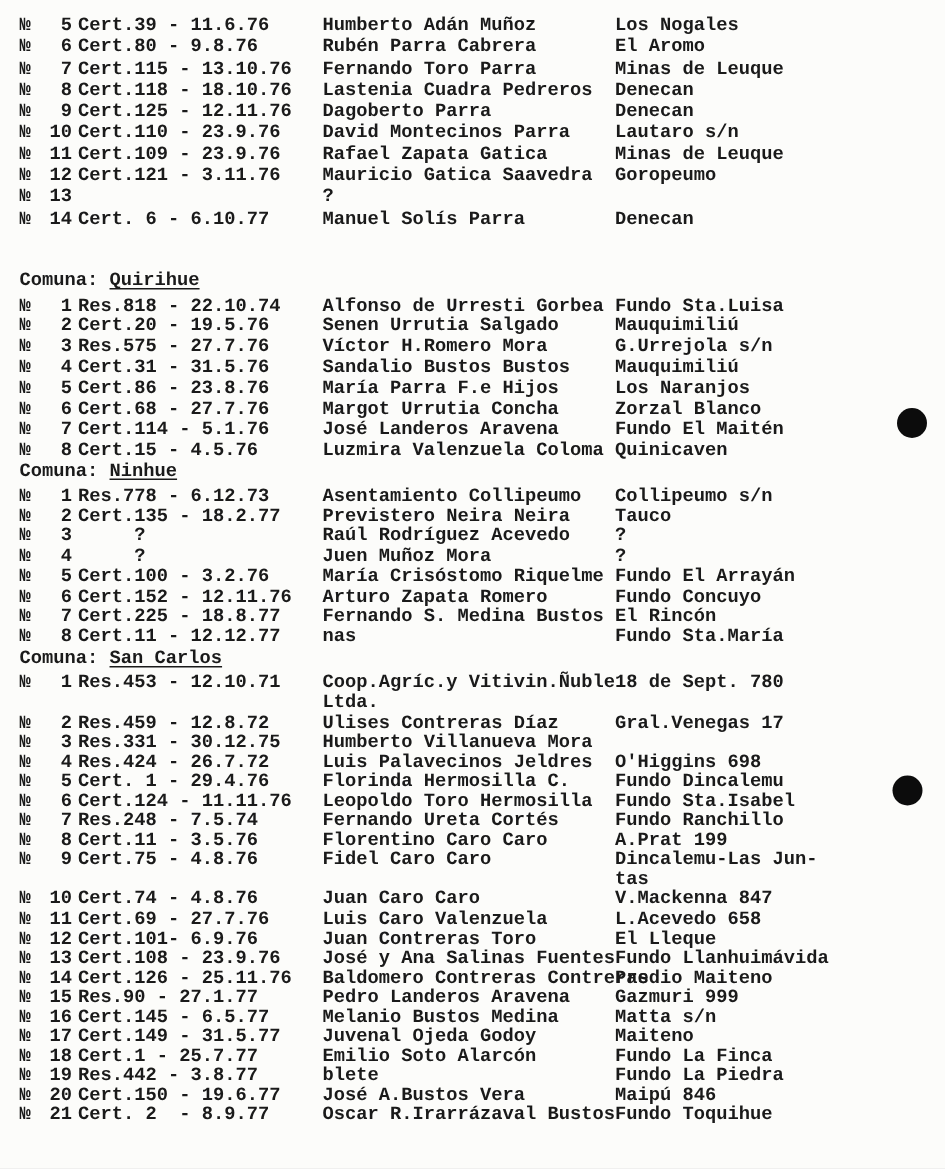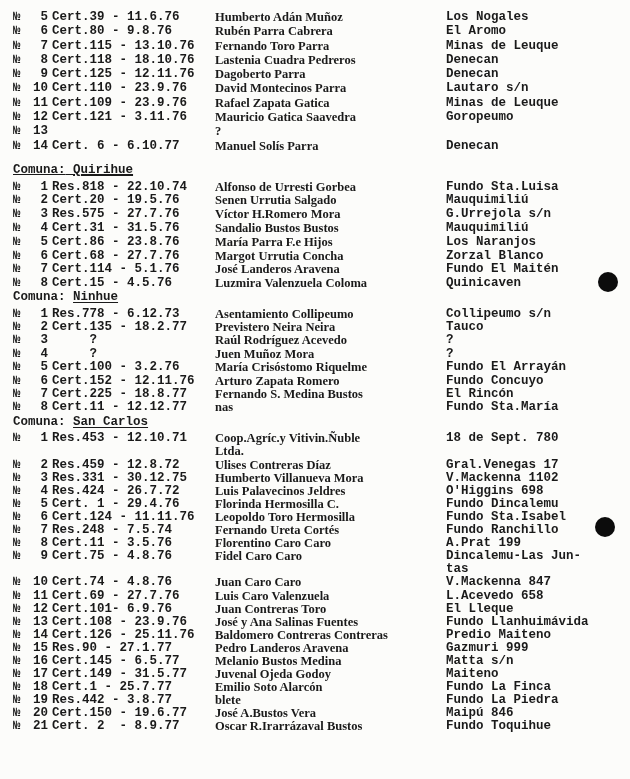--- a/index.html
+++ b/index.html
@@ -13,26 +13,26 @@
     font-size:12.5px;
     color:#1a1a1a;
     padding:10px 0 0 13px;
     box-sizing:border-box;
     overflow:hidden;
   }
   .row{display:flex;align-items:flex-start;}
   .c-no{width:39px;display:flex;flex-shrink:0;}
   .c-no .num{flex:1;text-align:right;padding-right:4px;white-space:pre;}
   .c-cert{width:163px;flex-shrink:0;white-space:pre;}
-  .c-name{width:231px;flex-shrink:0;white-space:pre;font-family:Liberation Serif, serif;}
+  .c-name{width:195px;flex-shrink:0;white-space:pre;}
   .c-loc{flex:1;white-space:pre;}
   .hdr{line-height:13.6px;white-space:pre;}
   .hdr-name{text-decoration:underline;text-underline-offset:2px;}
   .sec0 .rows{line-height:14.3px;}
-  .sec1 .hdr{margin-top:11px;text-decoration:underline;}
+  .sec1 .hdr{margin-top:28px;}
   .sec1 .rows{line-height:13.8px;margin-top:3px;}
   .sec2 .hdr{}
   .sec2 .rows{line-height:13.4px;margin-top:3px;}
   .sec3 .hdr{margin-top:1px;}
   .sec3 .rows{line-height:13.1px;margin-top:3px;}
   .ink-dot{position:absolute;border-radius:50%;}
 </style>
 </head>
 <body>
 
@@ -306,21 +306,20 @@
           <div class="c-name"><div class="name-line">Ulises Contreras Díaz</div></div>
           <div class="c-loc"><div class="loc-line">Gral.Venegas 17</div></div>
         </div>
         <div class="row">
           <span class="c-no">
             <span class="nosym">№</span>
             <span class="num">3</span>
           </span>
           <span class="c-cert">Res.331 - 30.12.75</span>
           <div class="c-name"><div class="name-line">Humberto Villanueva Mora</div></div>
-          <div class="c-loc"><div class="loc-line">V.Mackenna 1102</div></div>
         </div>
         <div class="row">
           <span class="c-no">
             <span class="nosym">№</span>
             <span class="num">4</span>
           </span>
           <span class="c-cert">Res.424 - 26.7.72</span>
           <div class="c-name"><div class="name-line">Luis Palavecinos Jeldres</div></div>
           <div class="c-loc"><div class="loc-line">O'Higgins 698</div></div>
         </div>

